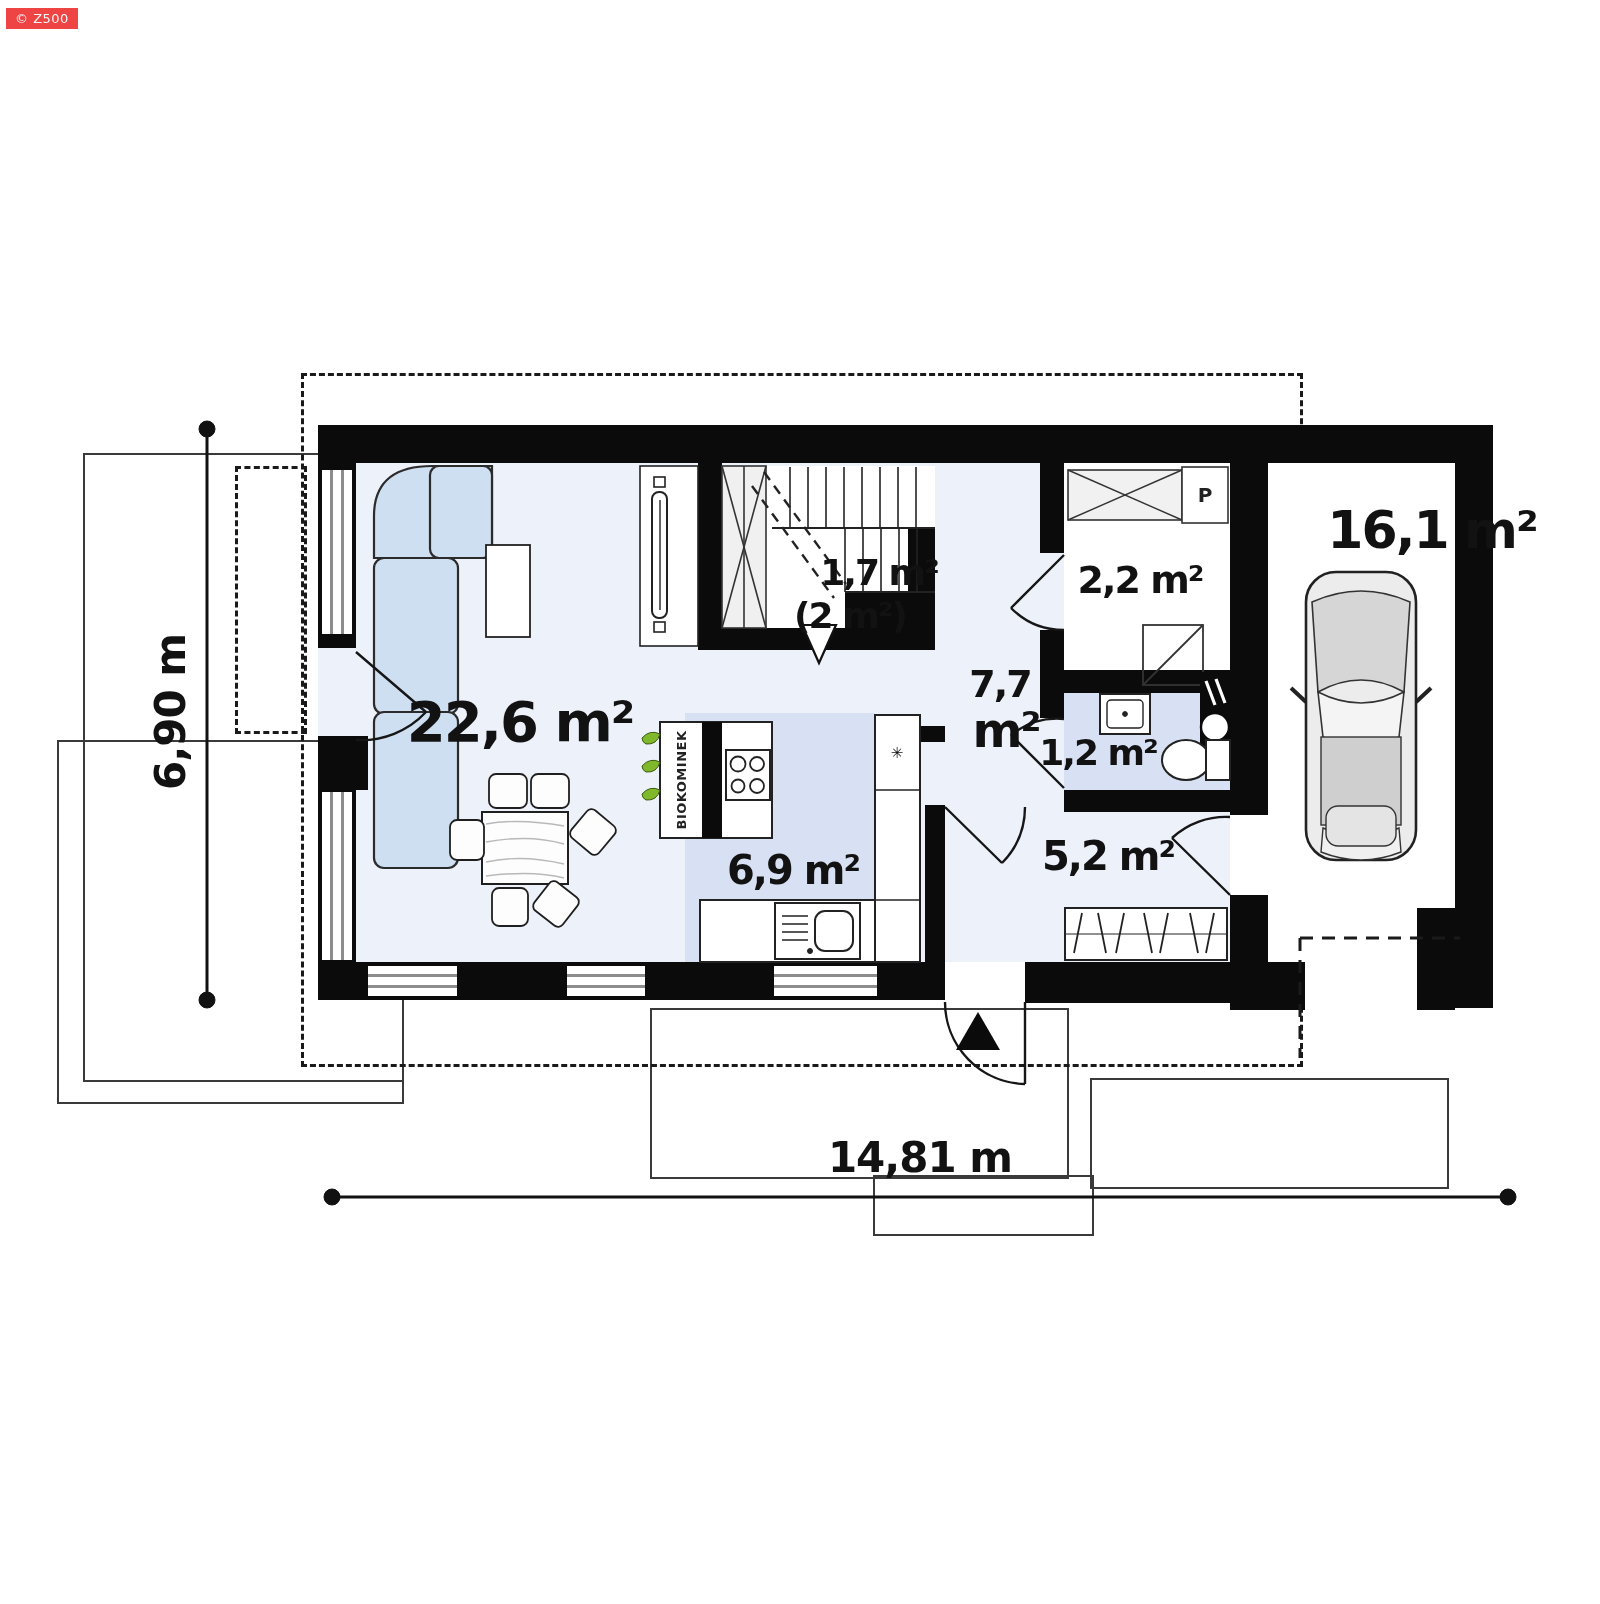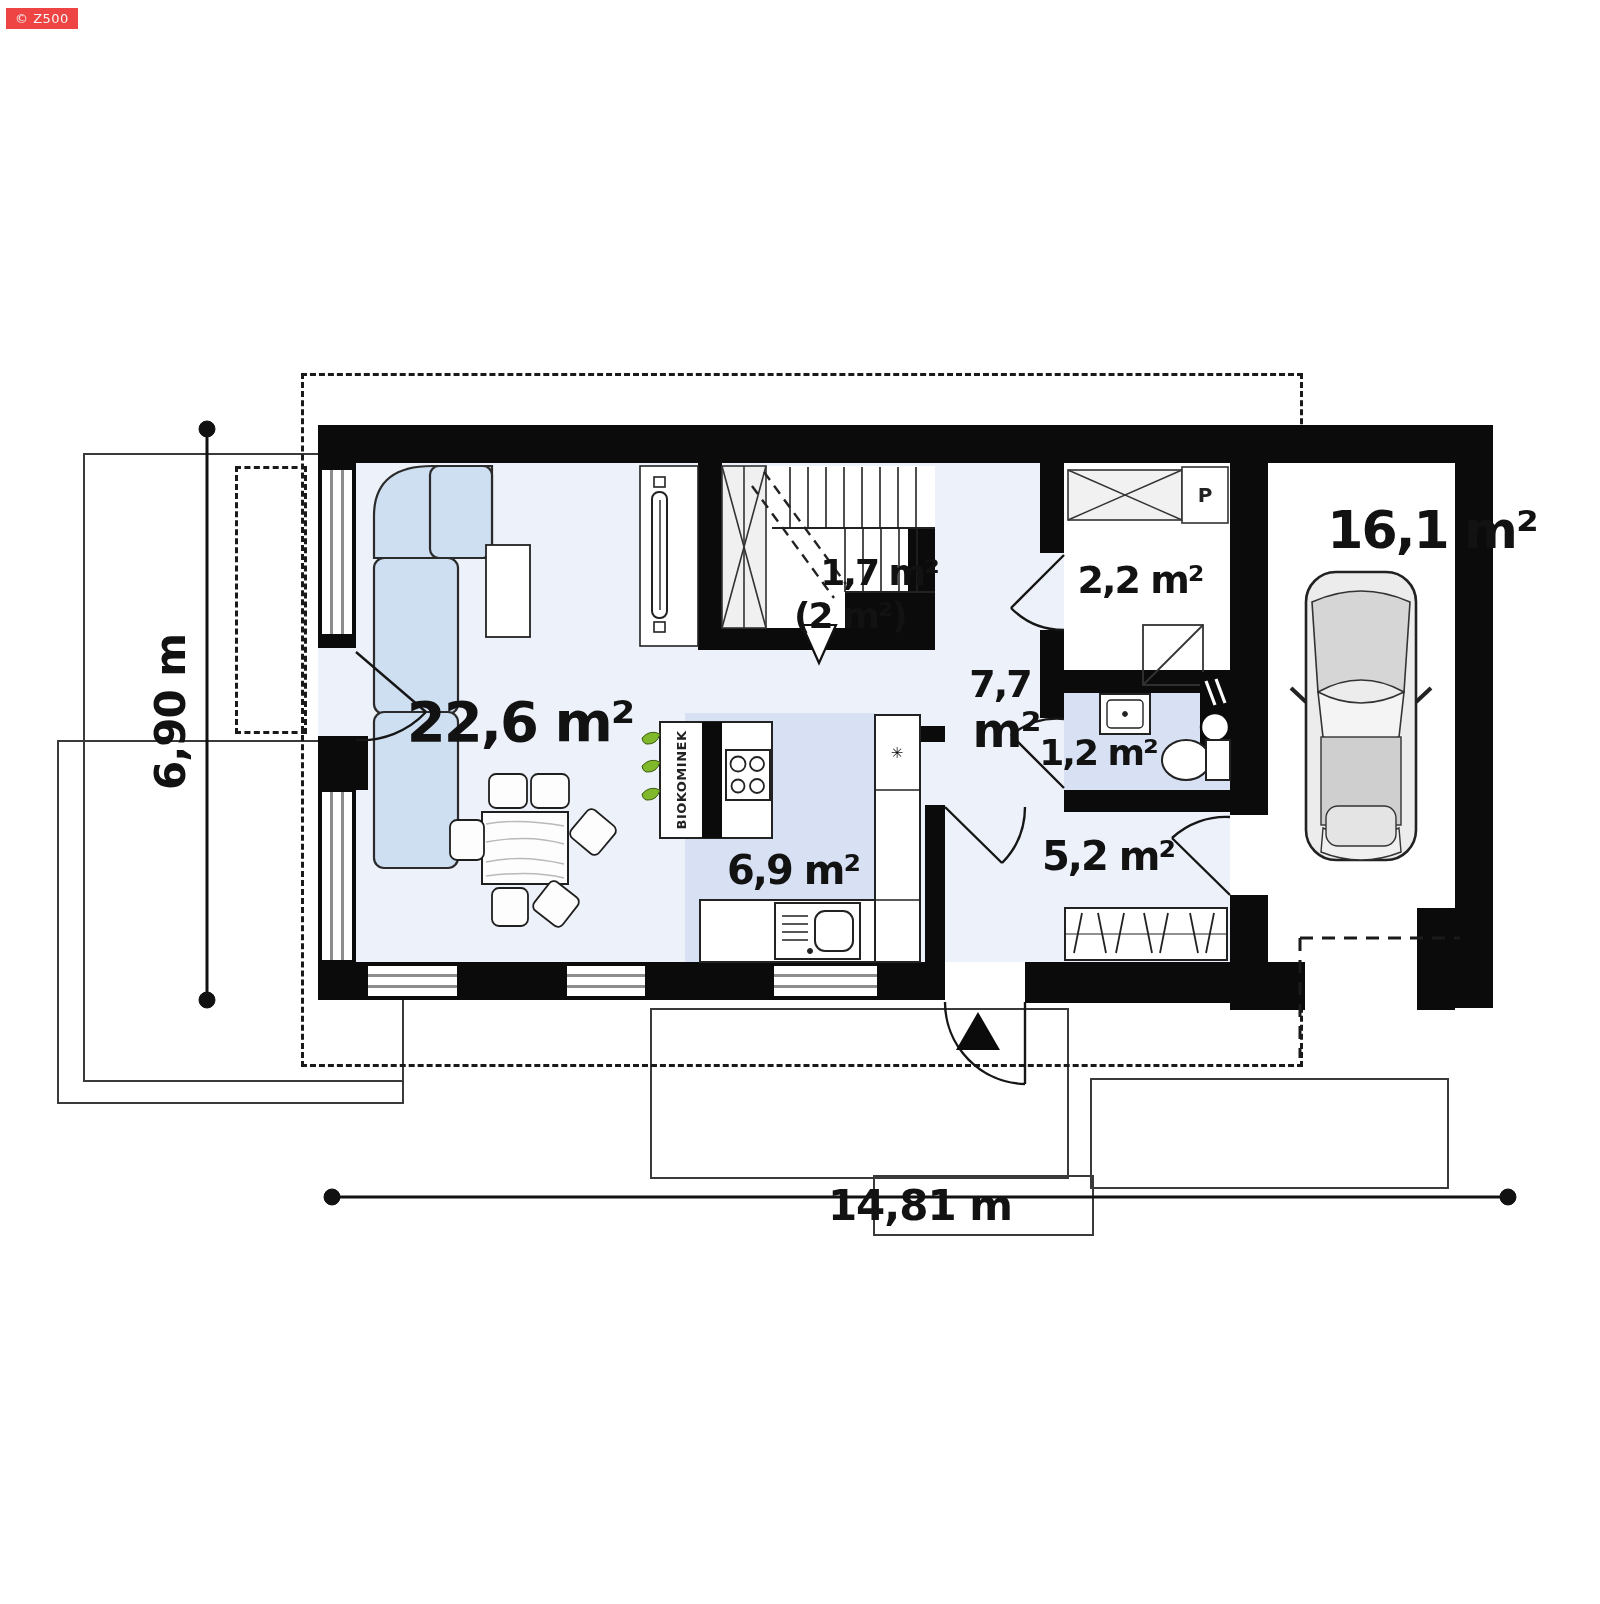--- a/index.html
+++ b/index.html
@@ -253,15 +253,15 @@
   <div class="label" style="left:1098px;top:753px;font-size:36px;">1,2 m²</div>
   <div class="label" style="left:793px;top:870px;font-size:40px;">6,9 m²</div>
   <div class="label" style="left:1108px;top:856px;font-size:40px;">5,2 m²</div>
   <div class="label" style="left:1432px;top:530px;font-size:52px;">16,1 m²</div>
 
   <div id="biokominek-text">BIOKOMINEK</div>
   <div id="label-p">P</div>
   <div id="star">✳</div>
 
   <div class="dim-label" style="left:170px;top:712px;transform:translate(-50%,-50%) rotate(-90deg);">6,90 m</div>
-  <div class="dim-label" style="left:920px;top:1205px;transform:translate(-50%,-50%);">14,81 m</div>
+  <div class="dim-label" style="left:920px;top:1157px;transform:translate(-50%,-50%);">14,81 m</div>
 
 </div>
 
 </body></html>

